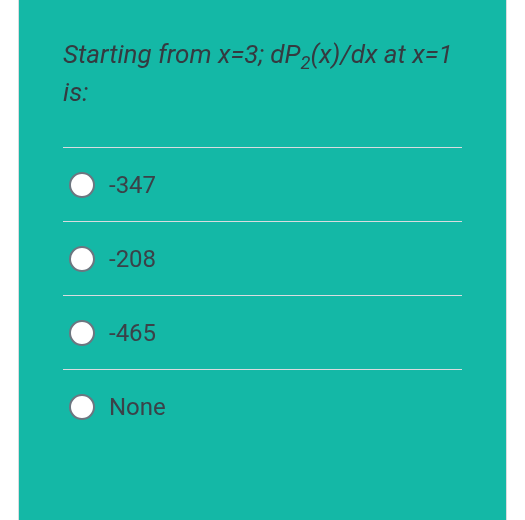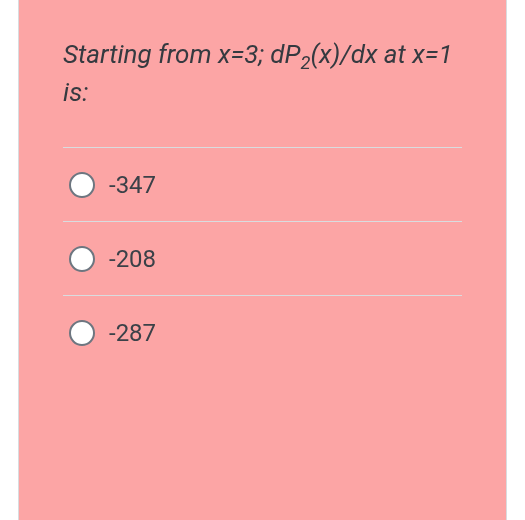--- a/index.html
+++ b/index.html
@@ -15,21 +15,21 @@
   .outer {
     width: 525px;
     height: 520px;
     padding: 0 18px;
   }
   .card {
     width: 100%;
     height: 100%;
     border-left: 1px solid #d9dcdf;
     border-right: 1px solid #d9dcdf;
-    background: #fca5a5;
+    background: #14b8a6;
     padding: 36px 44px 20px 44px;
   }
   .question {
     font-style: italic;
     font-size: 26px;
     line-height: 1.45;
     color: #353a40;
     margin: 0 0 36px 0;
     font-weight: 400;
   }
@@ -77,17 +77,21 @@
       <label class="option">
         <span class="radio"></span>
         <span class="opt-label">-347</span>
       </label>
       <label class="option">
         <span class="radio"></span>
         <span class="opt-label">-208</span>
       </label>
       <label class="option">
         <span class="radio"></span>
-        <span class="opt-label">-287</span>
+        <span class="opt-label">-465</span>
+      </label>
+      <label class="option">
+        <span class="radio"></span>
+        <span class="opt-label">None</span>
       </label>
     </div>
   </div>
 </div>
 
 </body></html>

